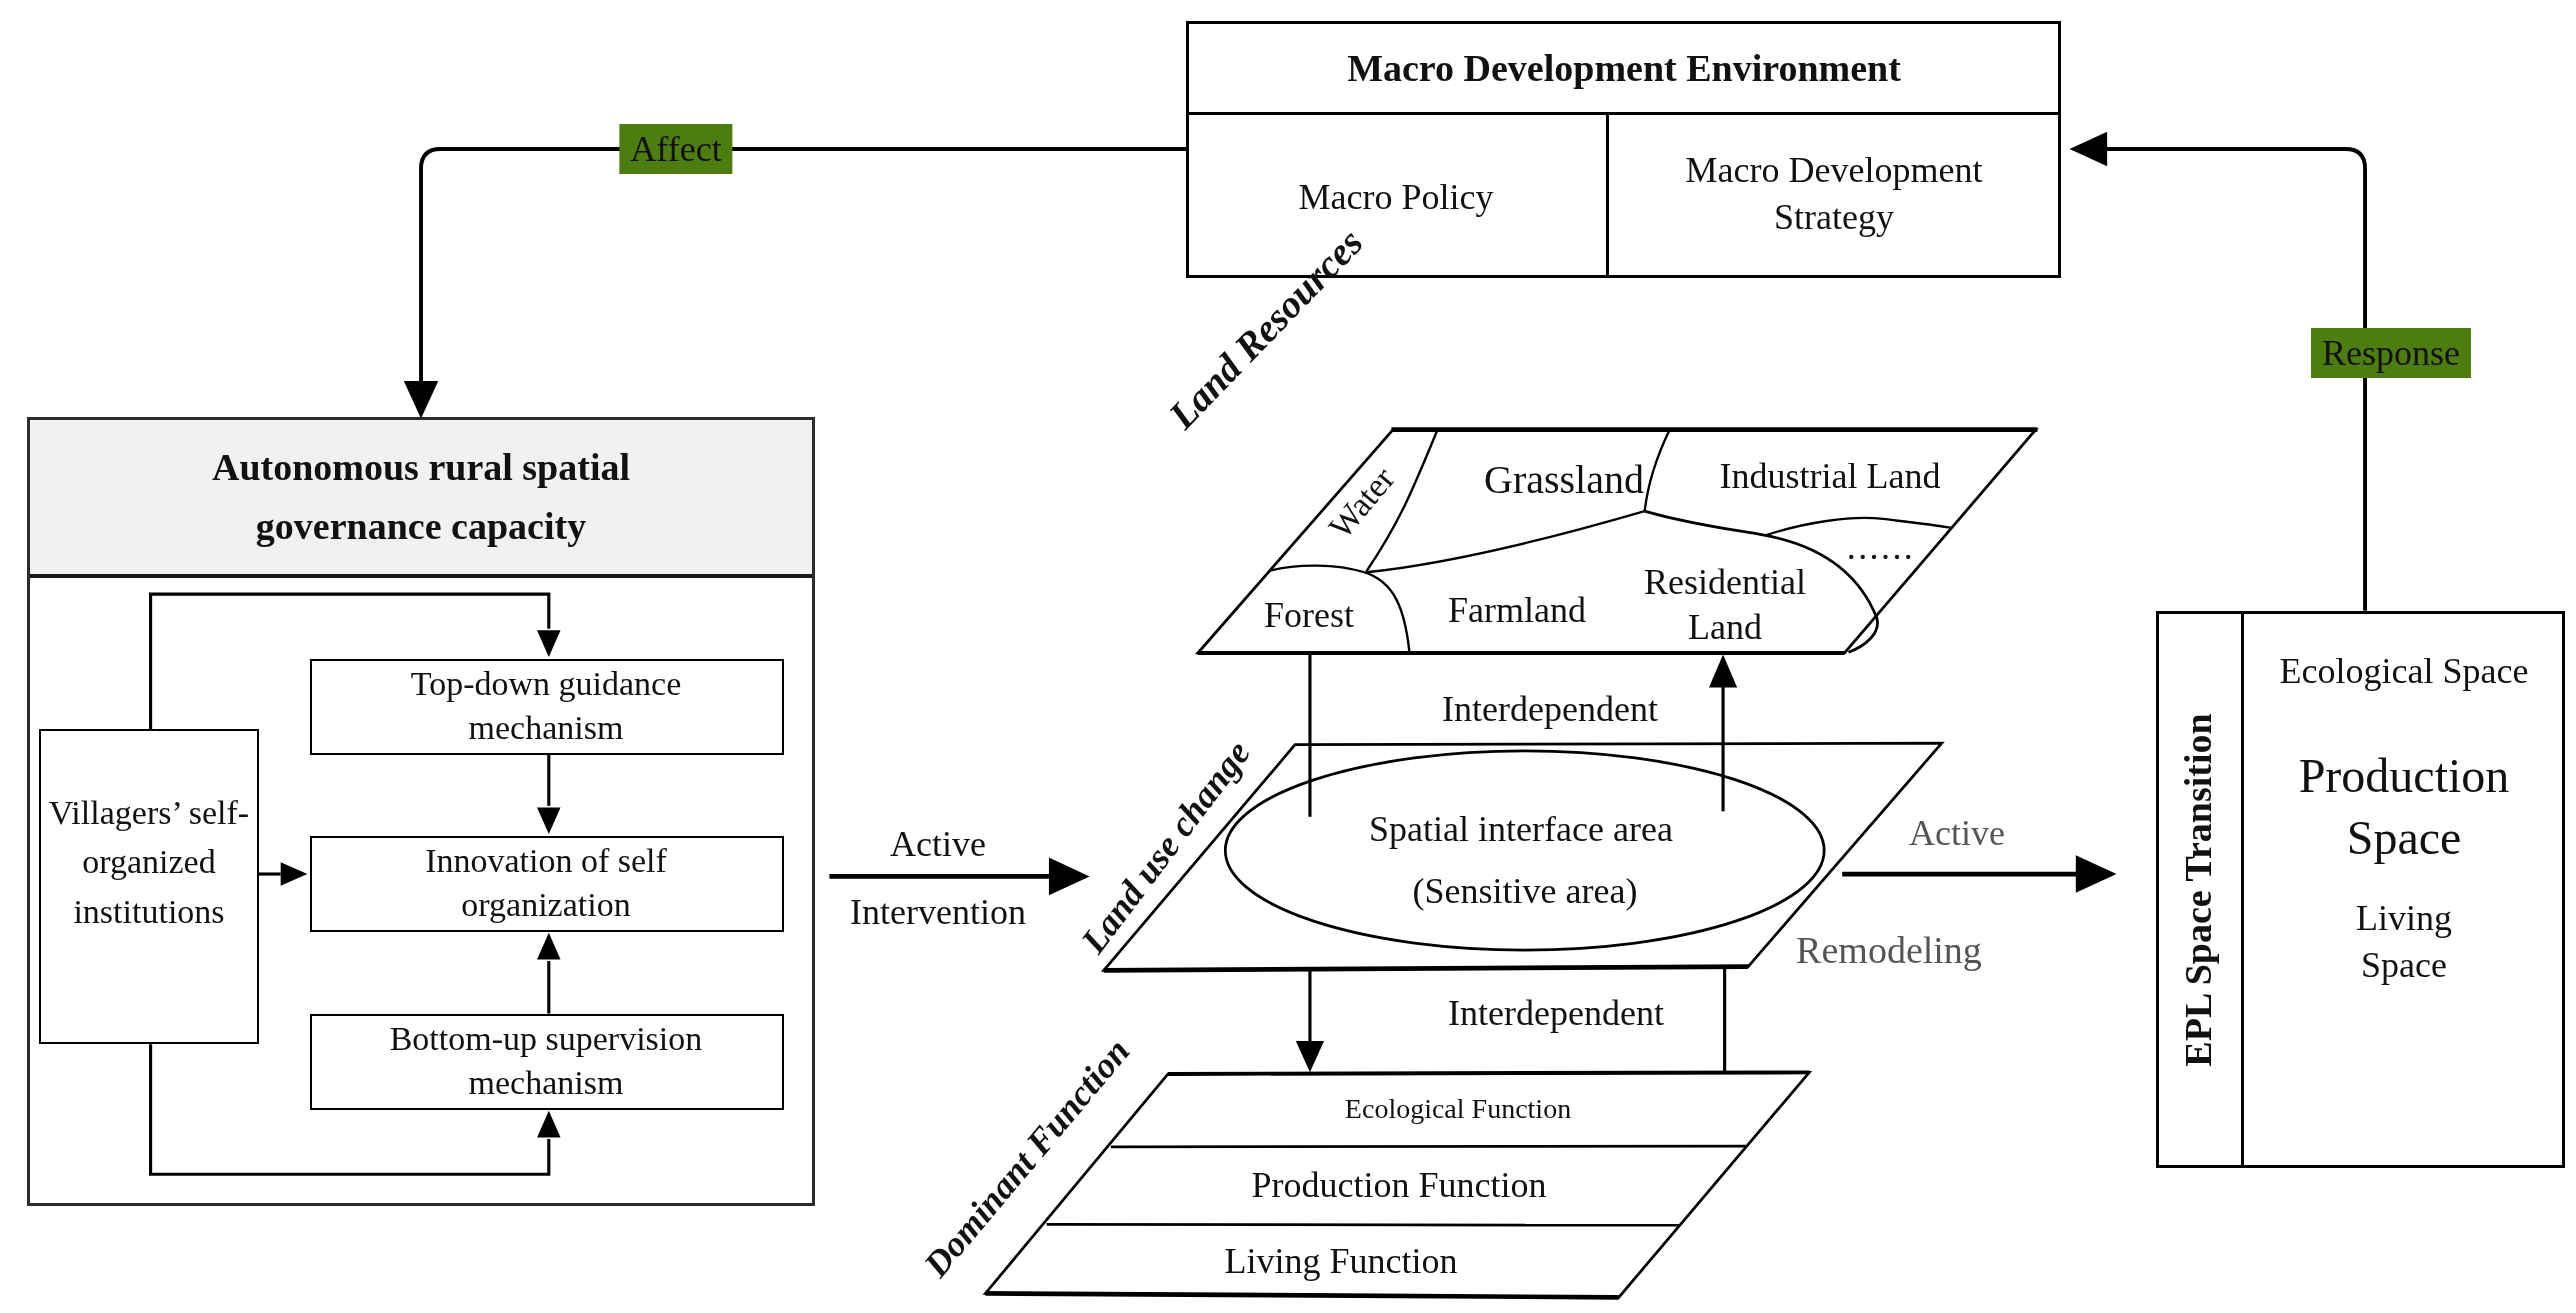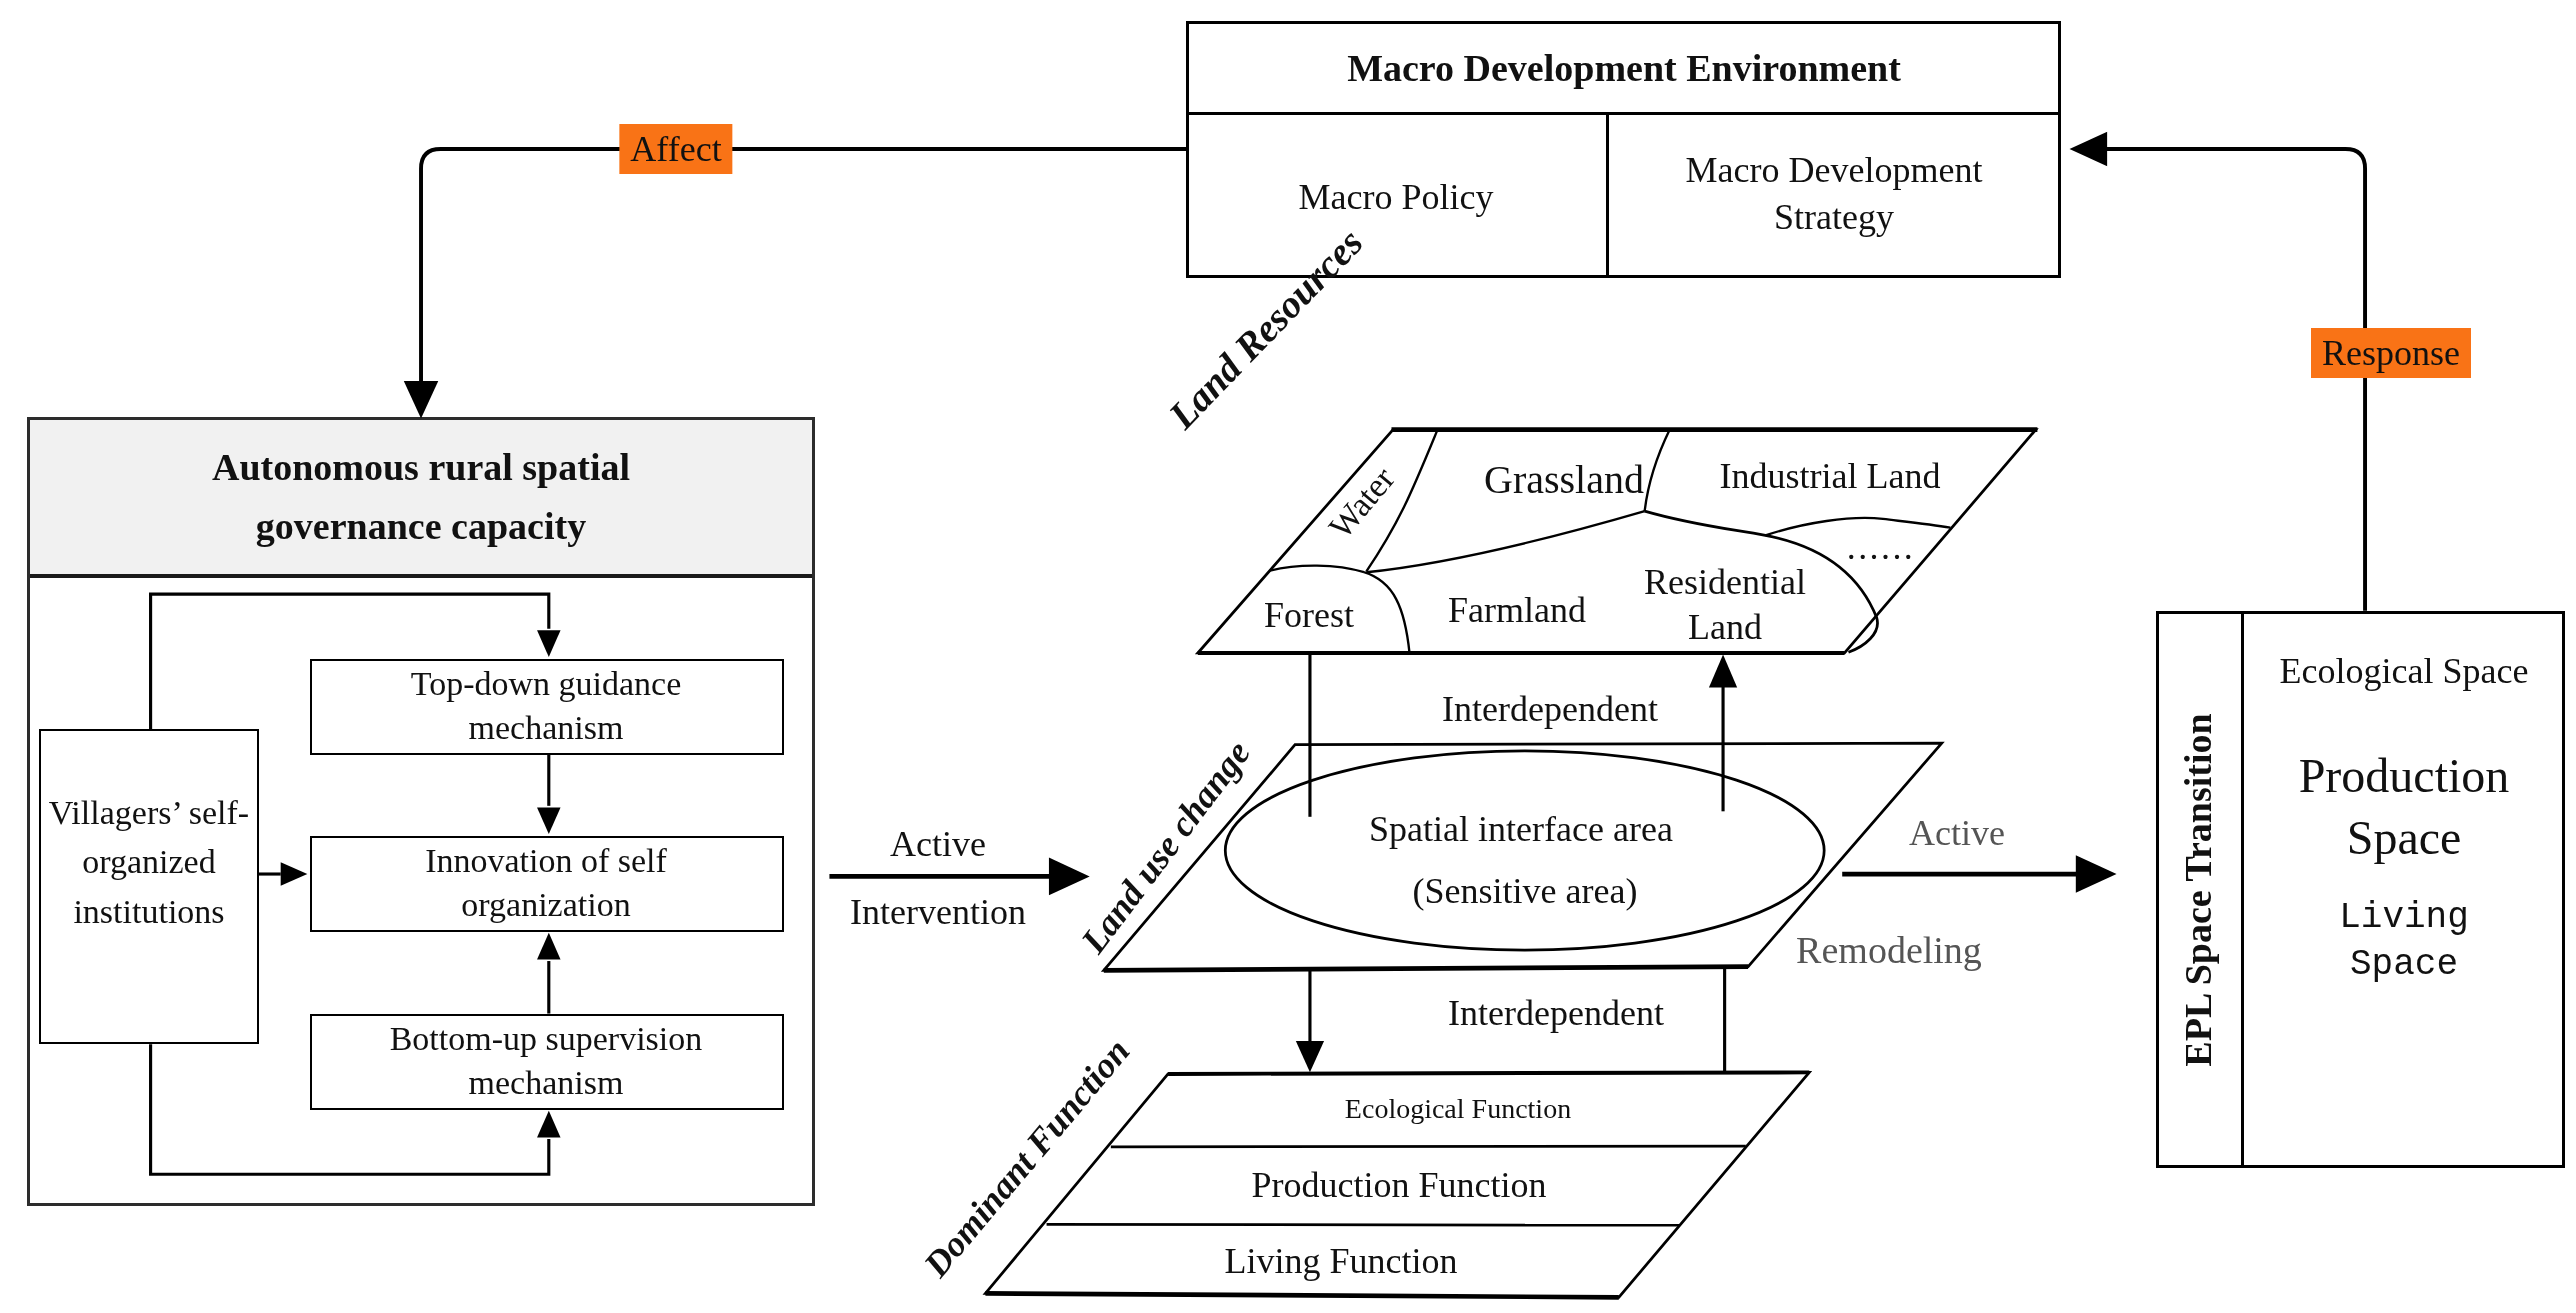--- a/index.html
+++ b/index.html
@@ -6,21 +6,21 @@
   #canvas{
     position:relative;width:2576px;height:1313px;background:#fff;overflow:hidden;
     font-family:"Liberation Serif","DejaVu Serif",serif;color:#111;
   }
   .box{position:absolute;background:#fff;box-sizing:border-box;}
   .lbl{position:absolute;transform:translate(-50%,-50%);text-align:center;
        white-space:nowrap;line-height:1.3;z-index:10;}
   .wrap{white-space:normal;}
   .b{font-weight:bold;}
   .bi{font-weight:bold;font-style:italic;}
-  .bg{background:#f97316;padding:1.6px 11px;}
+  .bg{background:#4d7c0f;padding:1.6px 11px;}
   svg#wires{position:absolute;left:0;top:0;z-index:5;}
   .boxlayer{z-index:1;}
   .muted{color:#555;}
 </style>
 </head>
 <body>
 
 <div id="canvas">
 
   <div class="box boxlayer" style="left:1186px;top:21px;width:875px;height:257px;border:3.9px solid #000;display:flex;flex-direction:column;">
@@ -135,16 +135,16 @@
   <div class="lbl" style="left:1341px;top:1261px;font-size:36px;">Living Function</div>
 
   <div class="lbl" style="left:938px;top:844px;font-size:36px;">Active</div>
   <div class="lbl" style="left:938px;top:912px;font-size:36px;">Intervention</div>
   <div class="lbl muted" style="left:1957px;top:833px;font-size:36px;">Active</div>
   <div class="lbl muted" style="left:1889px;top:905px;font-size:38px;margin-top:46px;">Remodeling</div>
 
   <div class="lbl b" style="left:2199px;top:890px;font-size:38px;transform:translate(-50%,-50%) rotate(-90deg);">EPL Space Transition</div>
   <div class="lbl wrap" style="left:2404px;top:671px;font-size:36px;width:259px;">Ecological Space</div>
   <div class="lbl wrap" style="left:2404px;top:807px;font-size:48px;width:259px;">Production Space</div>
-  <div class="lbl wrap" style="left:2404px;top:942px;font-size:36px;width:188px;font-family:Liberation Mono, monospace;">Living Space</div>
+  <div class="lbl wrap" style="left:2404px;top:942px;font-size:36px;width:188px;">Living Space</div>
 
 </div>
 
 
 </body></html>

